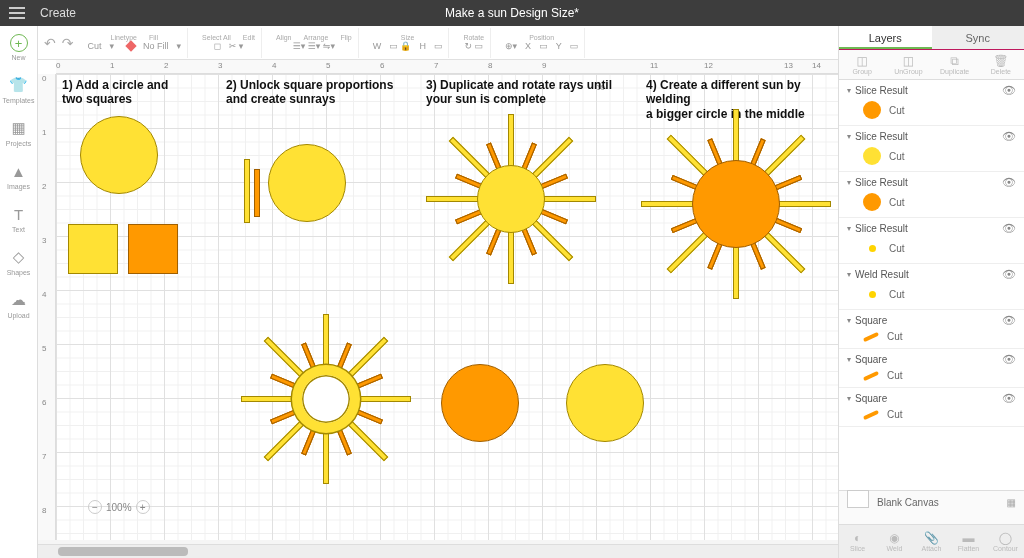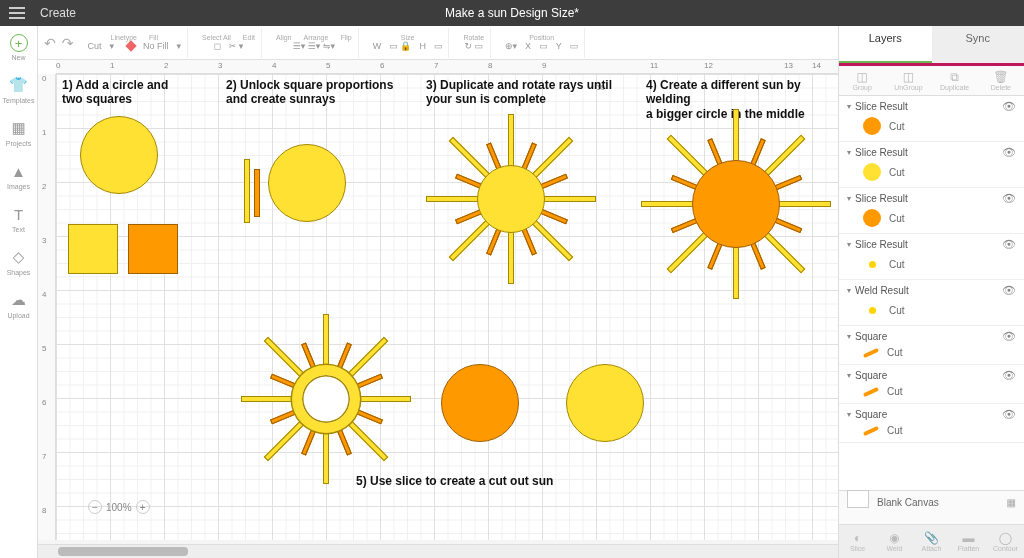--- a/index.html
+++ b/index.html
@@ -26,21 +26,21 @@
 .ruler-h{position:absolute;left:18px;right:0;top:0;height:14px;background:#f9f9f9;border-bottom:1px solid #ddd;font-size:8px;color:#888}
 .ruler-h span{position:absolute;top:1px}
 .ruler-v{position:absolute;left:0;top:14px;width:18px;bottom:0;background:#f9f9f9;border-right:1px solid #ddd;font-size:8px;color:#888}
 .ruler-v span{position:absolute;left:4px}
 .canvas{position:absolute;left:18px;top:14px;right:0;bottom:0;background-image:linear-gradient(#e0e0e0 1px,transparent 1px),linear-gradient(90deg,#e0e0e0 1px,transparent 1px),linear-gradient(#f0f0f0 1px,transparent 1px),linear-gradient(90deg,#f0f0f0 1px,transparent 1px);background-size:54px 54px,54px 54px,13.5px 13.5px,13.5px 13.5px;overflow:hidden}
 .zoom{position:absolute;left:50px;bottom:26px;font-size:10px;color:#888;display:flex;align-items:center;gap:4px}
 .zoom .zb{width:14px;height:14px;border:1px solid #ccc;border-radius:50%;display:flex;align-items:center;justify-content:center;font-size:10px}
 .hscroll{position:absolute;left:38px;right:186px;bottom:0;height:14px;background:#eee;border-top:1px solid #ddd}
 .hscroll .thumb{position:absolute;left:20px;width:130px;top:2px;height:9px;background:#bbb;border-radius:4px}
 .rightpanel{position:absolute;right:0;top:26px;width:186px;bottom:0;background:#f5f5f5;border-left:1px solid #ddd;display:flex;flex-direction:column}
-.rp-tabs{display:flex;height:40px;border-bottom:3px solid #be185d;background:#eee}
+.rp-tabs{display:flex;height:24px;border-bottom:1px solid #be185d;background:#eee}
 .rp-tab{flex:1;text-align:center;font-size:11px;color:#666;line-height:24px;cursor:pointer}
 .rp-tab.active{background:#fff;border-bottom:2px solid #6fb853;color:#333}
 .rp-actions{display:flex;height:30px;border-bottom:1px solid #ddd;background:#fafafa}
 .rp-act{flex:1;display:flex;flex-direction:column;align-items:center;justify-content:center;font-size:7px;color:#bbb}
 .rp-act .ic{font-size:12px}
 .layers{flex:1;overflow:auto;background:#fff}
 .layer{border-bottom:1px solid #eee;padding:4px 8px}
 .layer-hdr{display:flex;align-items:center;font-size:10px;color:#555;gap:4px}
 .layer-hdr .arr{font-size:8px;color:#888}
 .layer-hdr .eye{margin-left:auto;font-size:11px;color:#888}
@@ -185,21 +185,20 @@
       <span style="top: 324px;">6</span>
       <span style="top: 378px;">7</span>
       <span style="top: 432px;">8</span>
     </div>
   <div class="canvas" id="canvas">
 
     <div class="caption" style="left:6px;top:4px"><span>1) Add a circle and</span><br><span>two squares</span></div>
     <div class="caption" style="left:170px;top:4px"><span>2) Unlock square proportions</span><br><span>and create sunrays</span></div>
     <div class="caption" style="left:370px;top:4px"><span>3) Duplicate and rotate rays until</span><br><span>your sun is complete</span></div>
     <div class="caption" style="left:590px;top:4px"><span>4) Create a different sun by welding</span><br><span>a bigger circle in the middle</span></div>
-    <div class="caption" style="left:300px;top:400px">5) Use slice to create a cut out sun</div>
 
     <div class="shape circle-y" style="left:24px;top:42px;width:78px;height:78px"></div>
     <div class="shape sq-y" style="left:12px;top:150px;width:50px;height:50px"></div>
     <div class="shape sq-o" style="left:72px;top:150px;width:50px;height:50px"></div>
 
     <div class="shape" style="left:188px;top:85px;width:6px;height:64px;background:#ffe134;border:1px solid #a38800"></div>
     <div class="shape" style="left:198px;top:95px;width:6px;height:48px;background:#ff9900;border:1px solid #a05f00"></div>
     <div class="shape circle-y" style="left:212px;top:70px;width:78px;height:78px"></div>
 
     <div class="sun-wrap" id="sun3" style="left:360px;top:30px;width:190px;height:190px">

